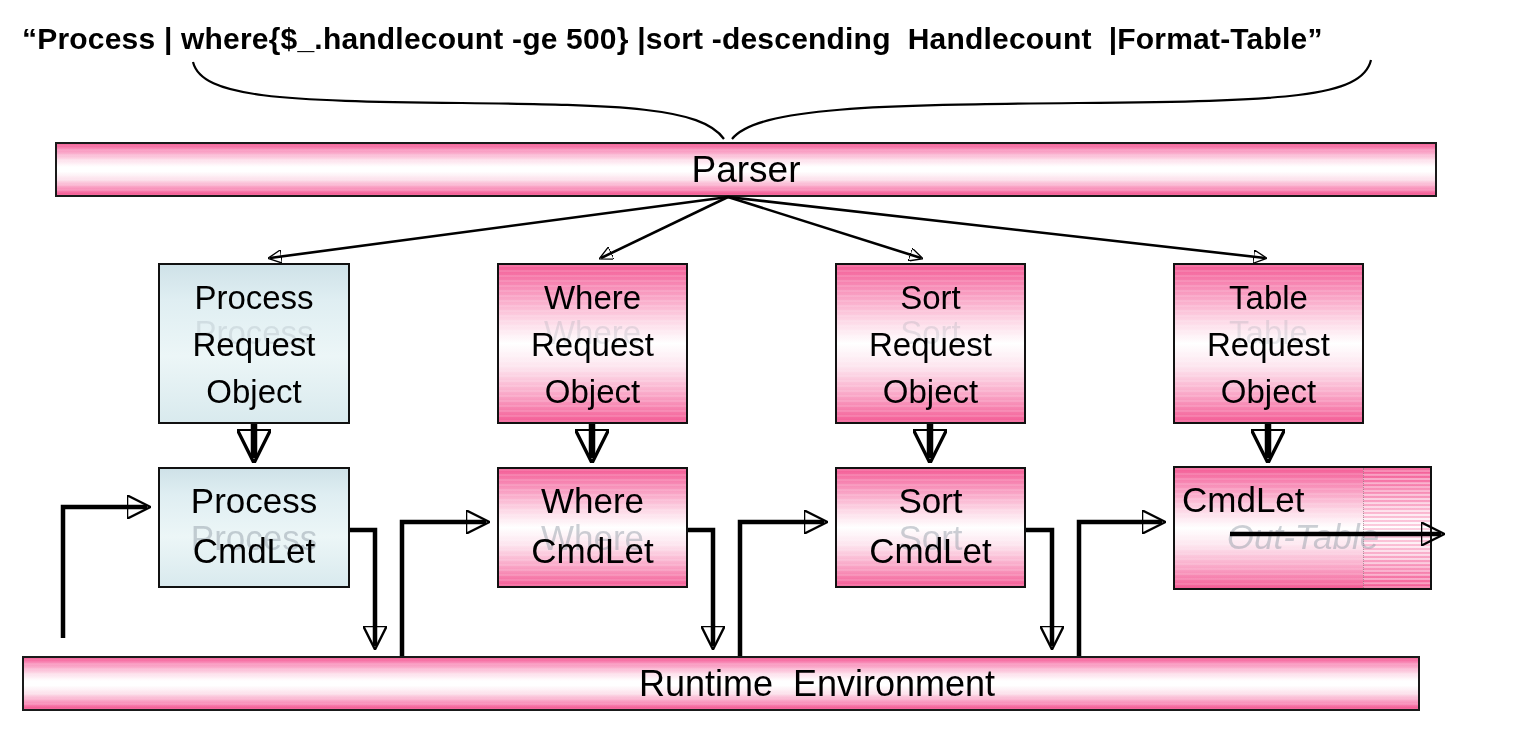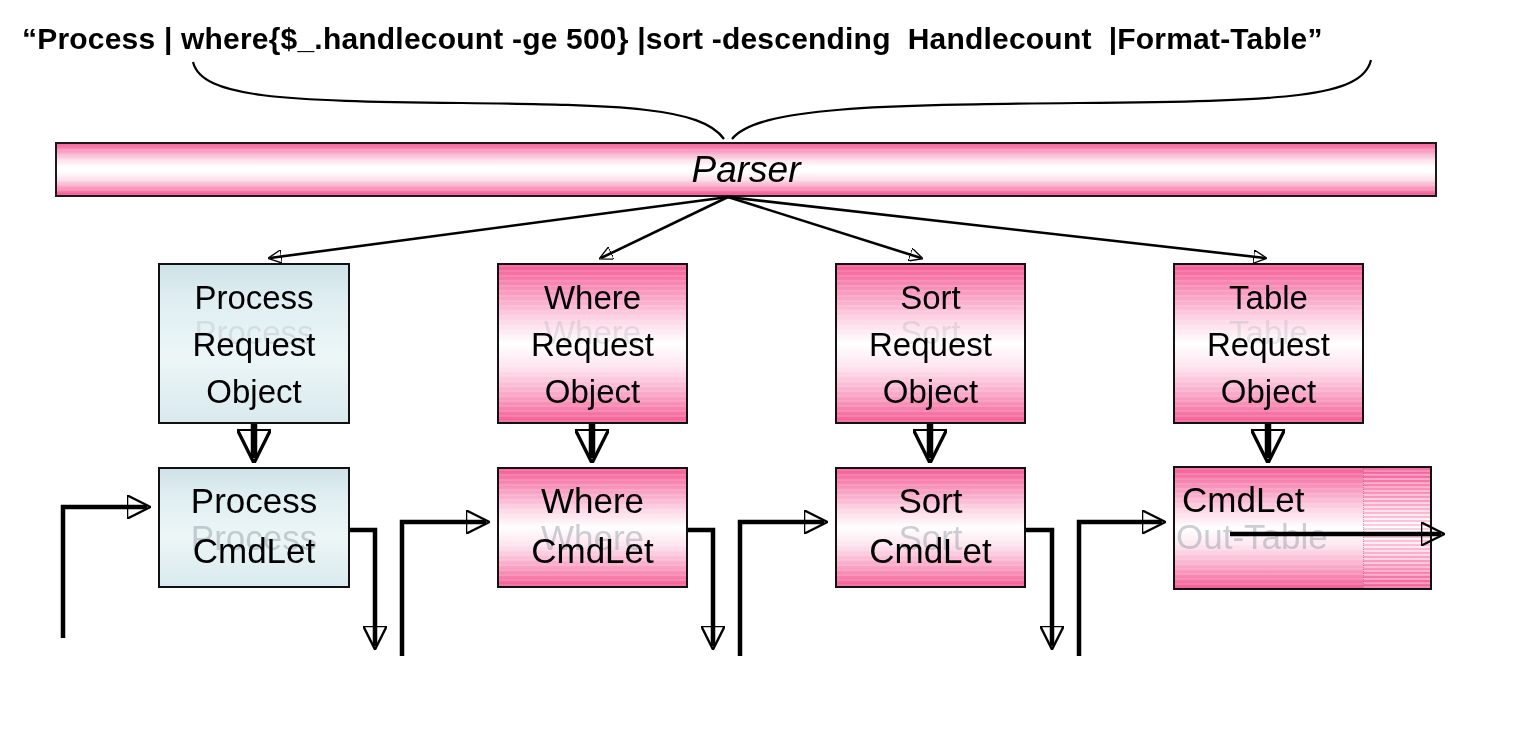--- a/index.html
+++ b/index.html
@@ -12,21 +12,20 @@
     position:absolute;left:22px;top:22px;width:1500px;
     font-size:30px;font-weight:bold;white-space:pre;letter-spacing:.2px;
   }
   
   .bar{
     position:absolute;border:2px solid #1a1a1a;box-sizing:border-box;
     display:flex;align-items:center;justify-content:center;
     background-image:
       repeating-linear-gradient(180deg, rgba(255,255,255,.10) 0 2px, rgba(0,0,0,0) 2px 5px),
       linear-gradient(180deg,#f3538e 0%,#f886b4 8%,#fde1ec 32%,#ffffff 45%,#ffffff 54%,#fce0eb 70%,#f884b2 91%,#f3538e 100%);
-    font-style: italic;
   }
   #parser-bar{left:55px;top:142px;width:1382px;height:55px;font-size:37px;}
   #runtime-bar{left:22px;top:656px;width:1398px;height:55px;font-size:36px;}
   #runtime-bar .bar-label{position:relative;left:96px;}
   .bar-label{white-space:pre;}
   
   .box{
     position:absolute;border:2.5px solid #111;box-sizing:border-box;
     text-align:center;line-height:47px;font-size:33px;padding-top:9px;
   }
@@ -47,21 +46,21 @@
   #cmd-process{left:158px;}
   #cmd-where{left:497px;width:191px;}
   #cmd-sort{left:835px;width:191px;}
   #cmd-format{left:1173px;width:259px;top:466px;height:124px;text-align:left;padding-left:7px;}
   .line{display:block;position:relative;z-index:2;}
   .ghost{
     position:absolute;left:0;right:0;top:44px;z-index:1;
     color:#8e99a4;opacity:.45;text-align:center;pointer-events:none;
   }
   .req .ghost{opacity:.22;}
-  #cmd-format .ghost{text-align:left;left:1px;}
+  #cmd-format .ghost{text-align:center;left:1px;font-style:italic;}
   .ft-texture{
     position:absolute;right:0;top:0;bottom:0;width:66px;z-index:0;
     background-image:repeating-linear-gradient(180deg, rgba(243,83,142,.28) 0 2px, rgba(255,255,255,.25) 2px 4px);
     border-left:1px dotted rgba(120,120,120,.6);
   }
   
   #wires{position:absolute;left:0;top:0;z-index:5;pointer-events:none;}
   #wires path, #wires line{fill:none;stroke:#000;}
 </style>
 </head>
@@ -114,20 +113,23 @@
     <span class="ghost">Sort</span>
     <span class="line">Sort</span>
     <span class="line">CmdLet</span>
   </div>
   <div class="box cmd pink" id="cmd-format">
     <div class="ft-texture"></div>
     <span class="ghost">Out-Table</span>
     <span class="line">CmdLet</span>
   </div>
 
+  <div class="bar" id="runtime-bar">
+    <span class="bar-label">Runtime  Environment</span>
+  </div>
 
   <svg id="wires" width="1530" height="738" viewBox="0 0 1530 738">
     <defs>
       <marker id="ah" viewBox="0 0 10 10" refX="8.5" refY="5" markerWidth="5.2" markerHeight="5.2" orient="auto-start-reverse" markerUnits="strokeWidth">
         <path d="M0,0 L10,5 L0,10 z" fill="#000" stroke="none"></path>
       </marker>
     </defs>
 
     <path d="M 193 62 C 202 98, 282 101, 462 103 C 622 105, 701 107, 724 139" stroke-width="2.2"></path>
     <path d="M 1371 60 C 1362 98, 1284 101, 1078 103 C 878 105, 758 107, 732 139" stroke-width="2.2"></path>

